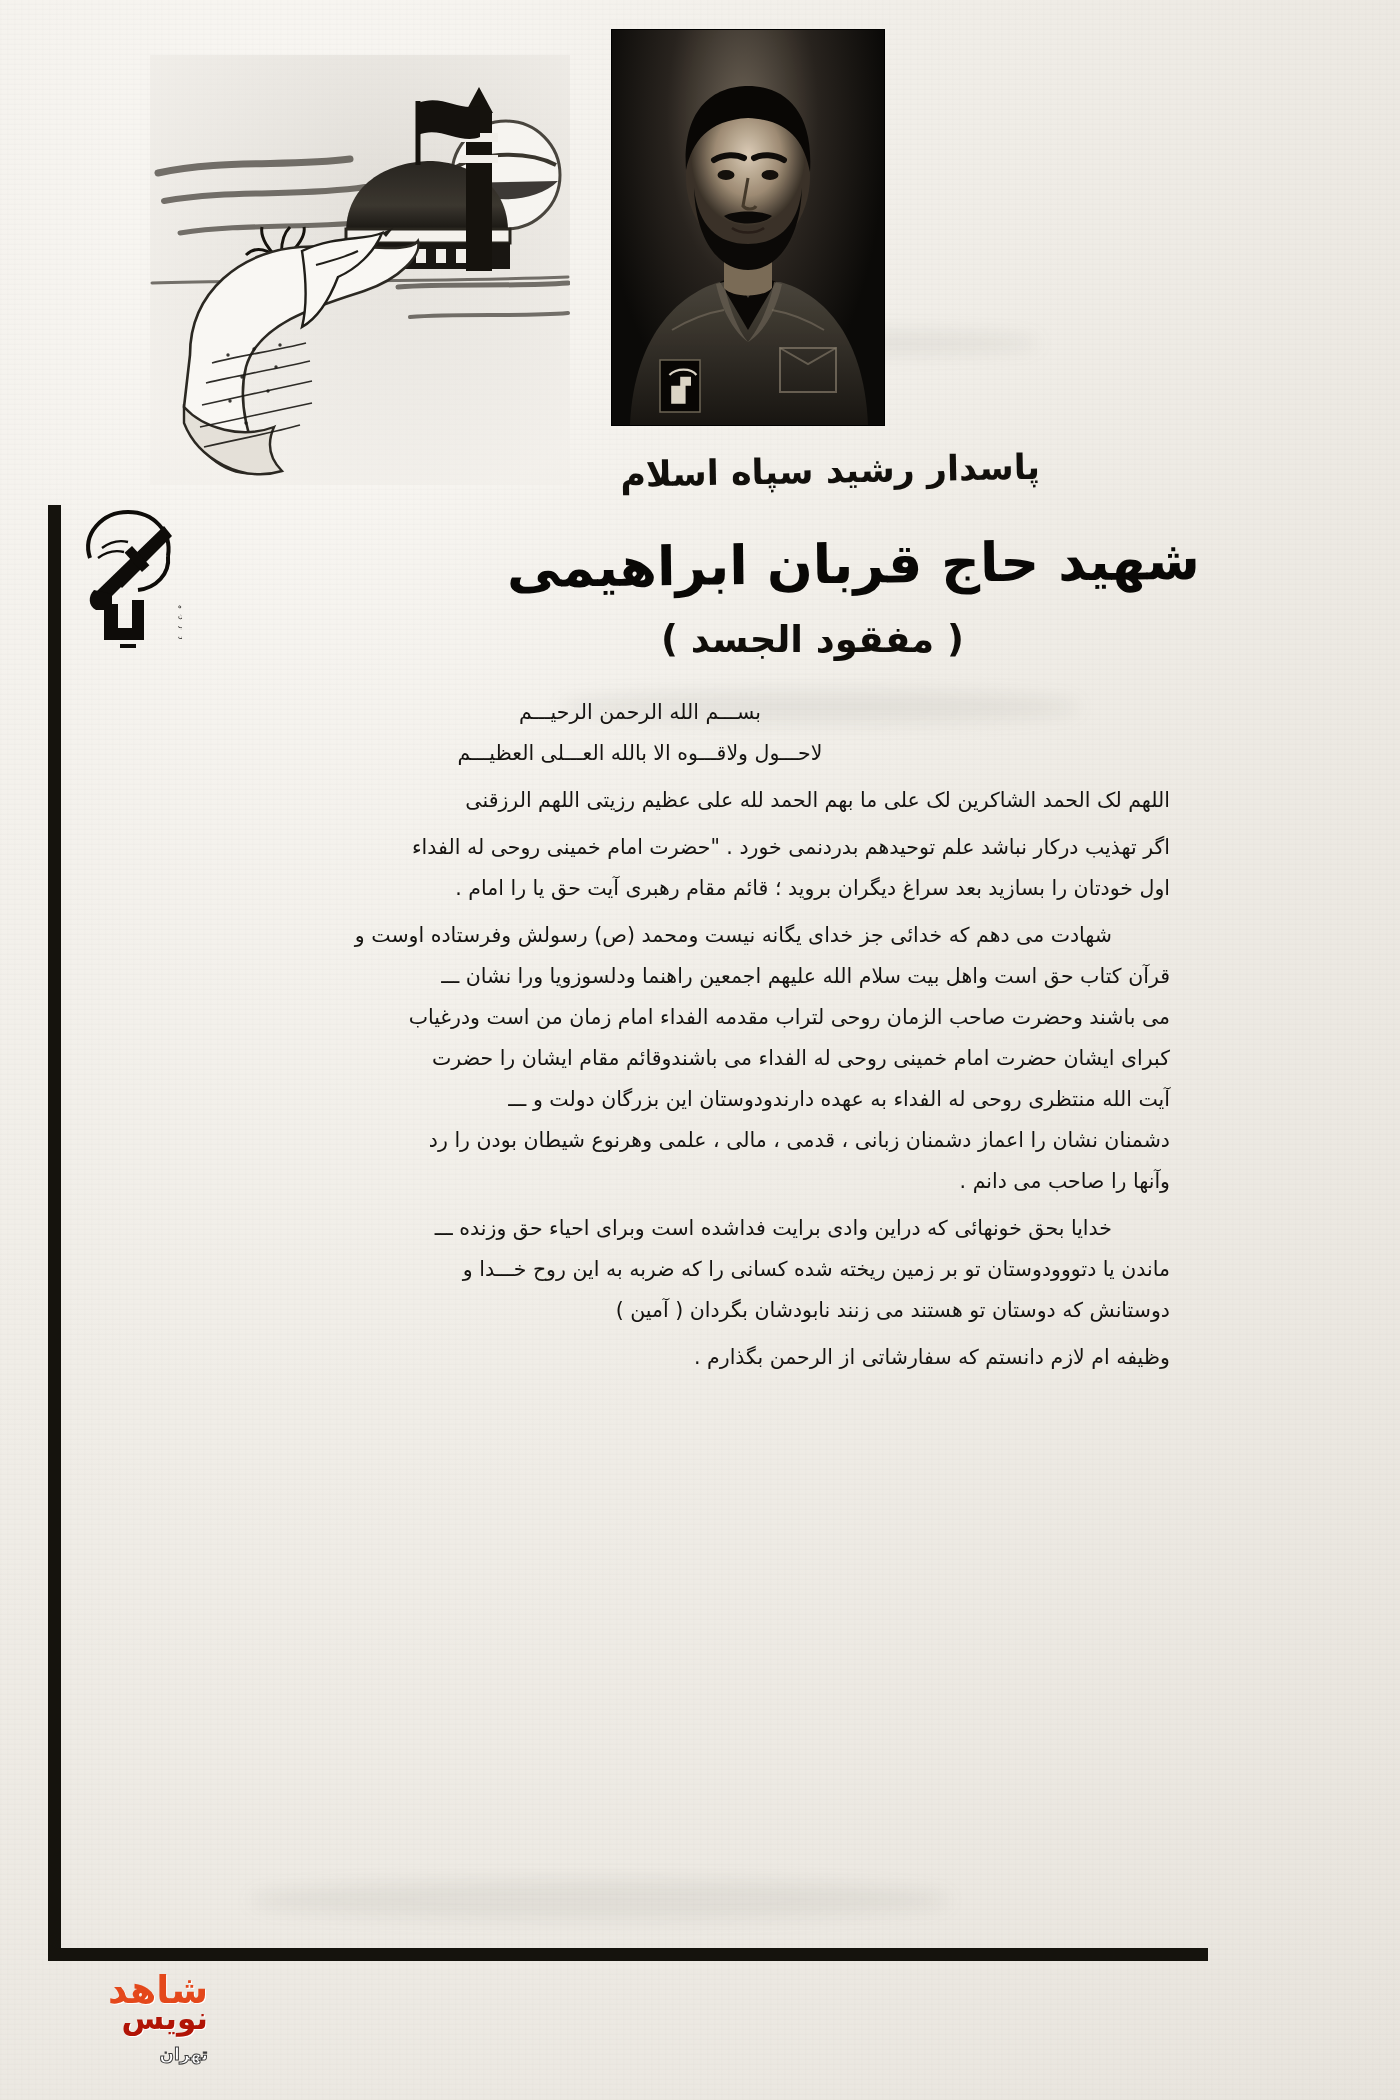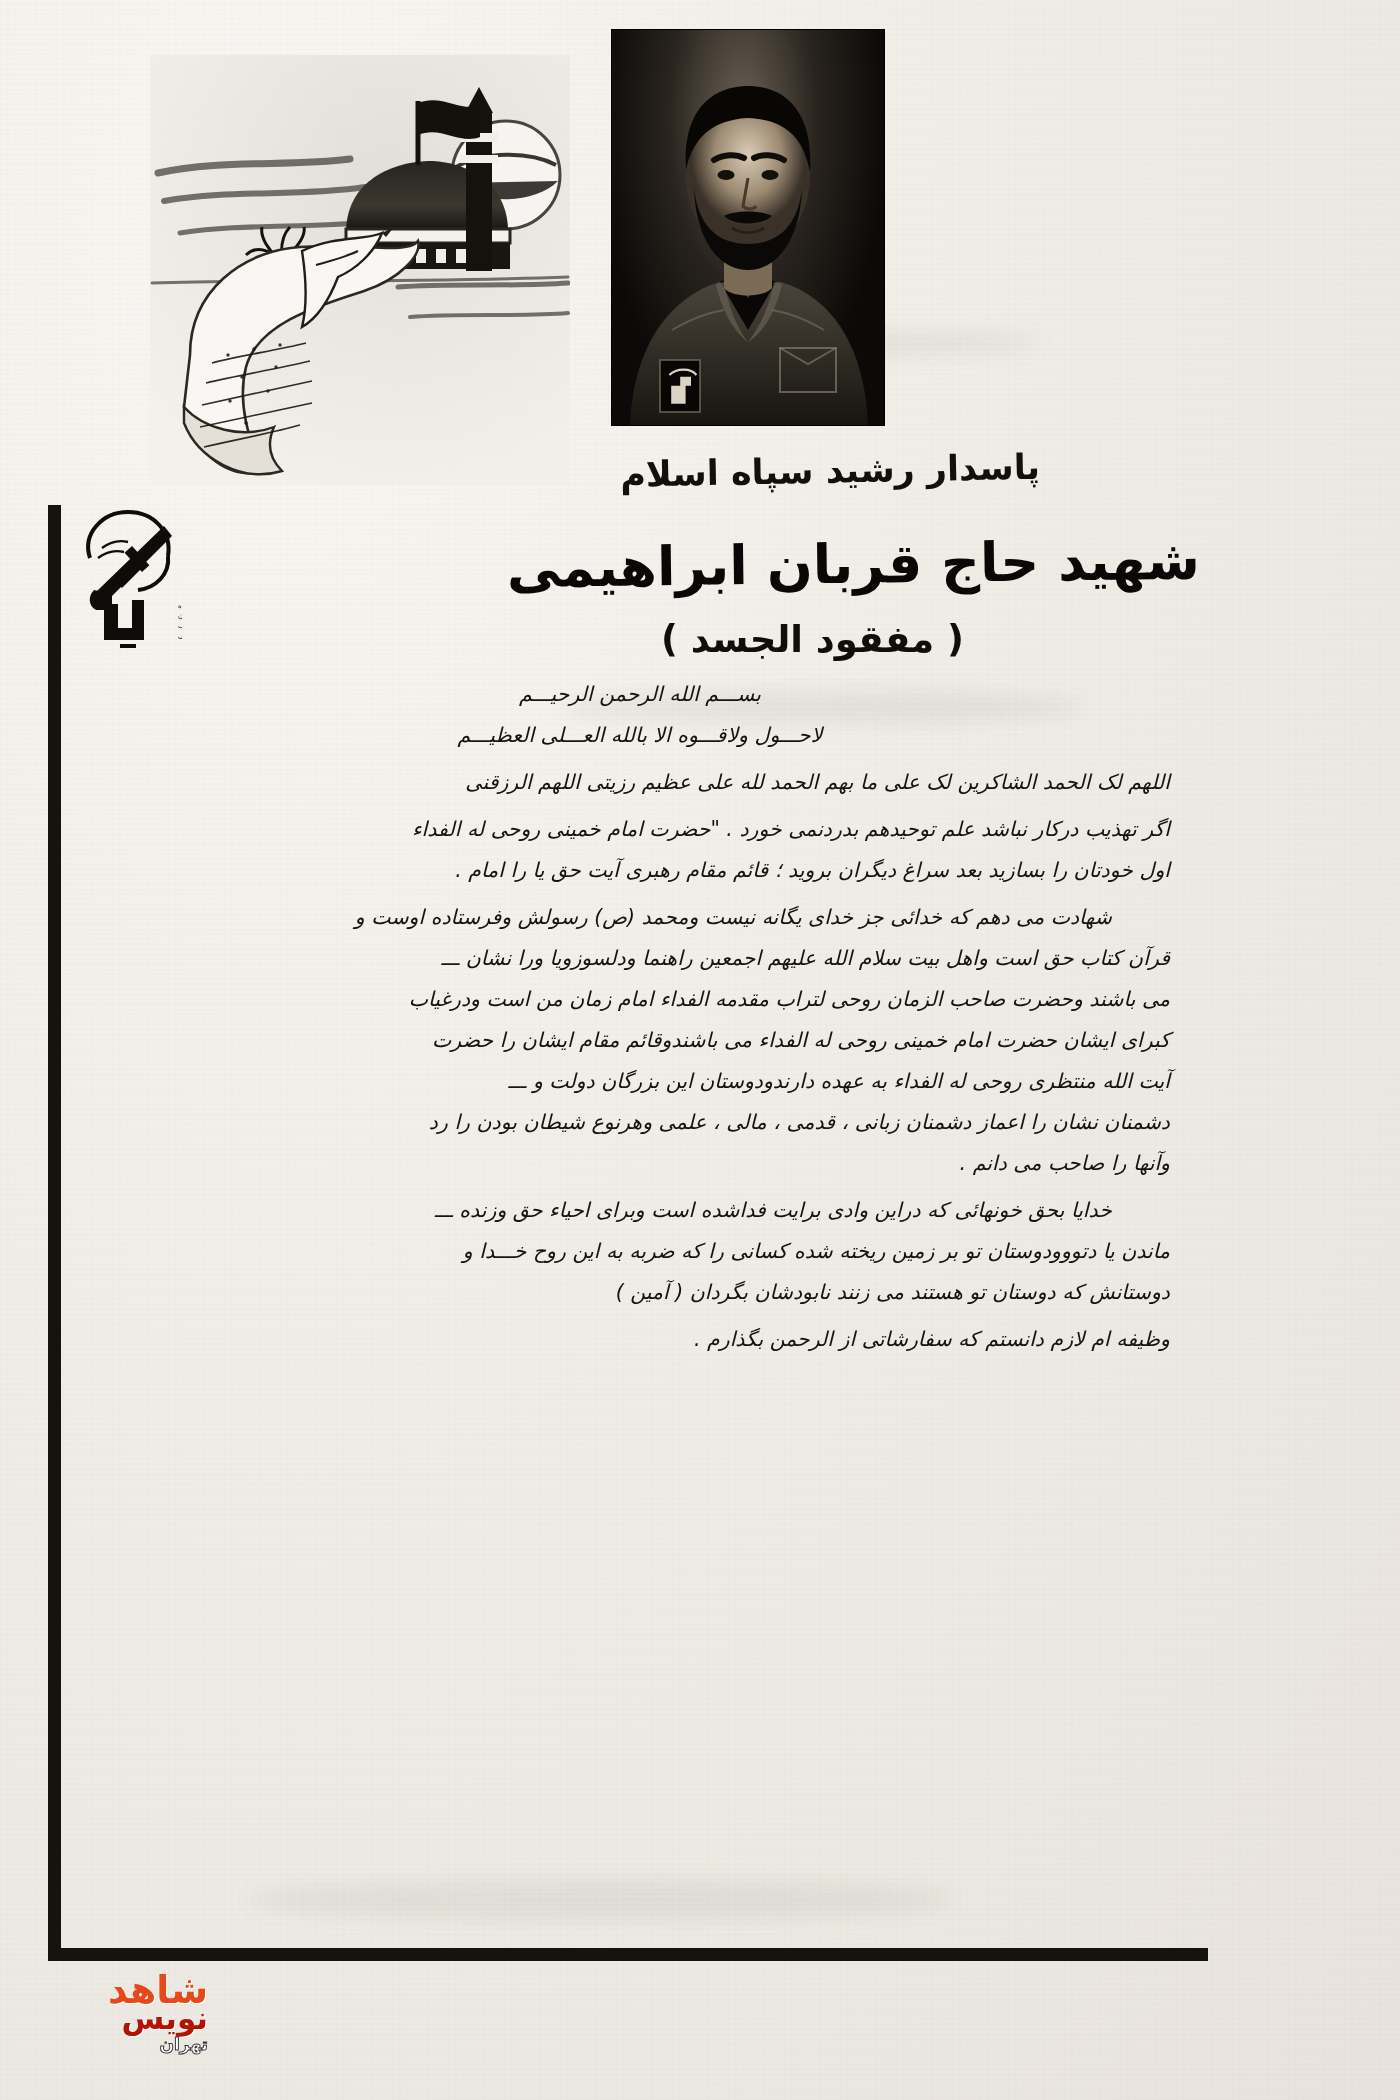--- a/index.html
+++ b/index.html
@@ -60,41 +60,41 @@
     font-size:54px;font-weight:bold;color:#0b0a08;
     letter-spacing:1px;
     transform:rotate(-0.7deg);
   }
   #subname{
     position:absolute;right:436px;top:618px;width:500px;
     font-size:37px;font-weight:bold;color:#12100c;
   }
 
   
-  #body{position:absolute;left:110px;top:682px;width:1060px;color:#171512;font-style:italic;}
+  #body{position:absolute;left:110px;top:700px;width:1060px;color:#171512;}
   .line{
     direction:rtl;text-align:right;
     font-size:20.5px;line-height:1.22;
     margin:0 0 16px 0;
     letter-spacing:.4px;
     white-space:nowrap;
   }
   .line.c{text-align:center;}
   .para{margin-bottom:22px;}
   .ind{padding-right:58px;}
   .l-sm{font-size:19px;}
 
   
   #watermark{position:absolute;left:18px;top:1975px;width:190px;height:105px;}
   .wm1{font-size:38px;font-weight:bold;color:#e2491d;direction:rtl;line-height:.82;
         letter-spacing:-1px;text-shadow:1px 1px 0 #fff;}
   .wm2{font-size:31px;font-weight:bold;color:#b01608;direction:rtl;line-height:.82;
         letter-spacing:-1px;text-shadow:1px 1px 0 #fff;}
   .wm3{font-size:17px;font-weight:bold;color:#ffffff;direction:rtl;
-        -webkit-text-stroke:1px #3b3b3b;margin-top:2px;}
+        -webkit-text-stroke:1px #3b3b3b;margin-top:12px;}
 </style>
 </head>
 <body>
 
 <div id="page">
 
   <div class="smudge" style="left:560px;top:690px;width:520px;height:34px;"></div>
   <div class="smudge" style="left:620px;top:330px;width:420px;height:26px;"></div>
   <div class="smudge" style="left:250px;top:1880px;width:700px;height:40px;"></div>
 

